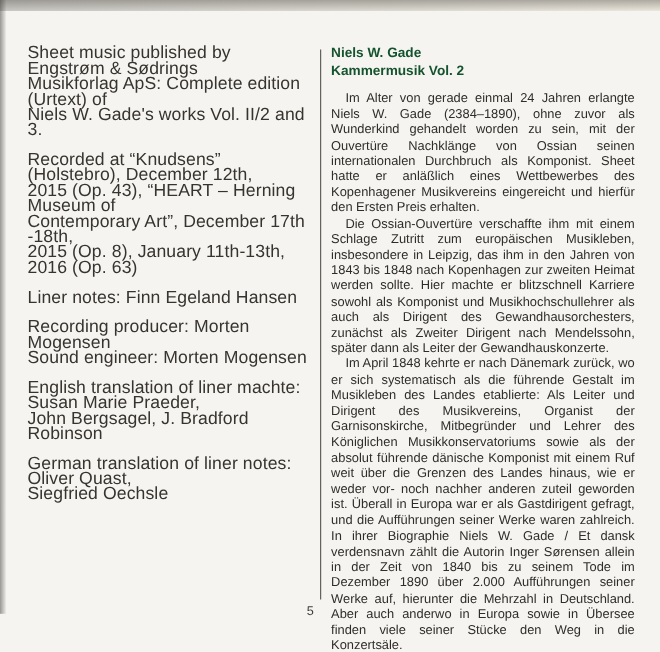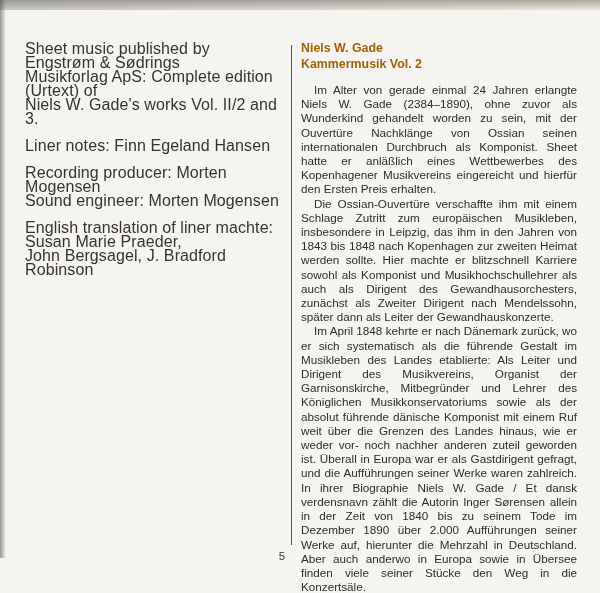--- a/index.html
+++ b/index.html
@@ -46,21 +46,21 @@
   
   .article {
     position: absolute; left: 301px; top: 41px; width: 276px;
     color: #2f2d29;
     font-size: 11.7px; line-height: 14.2px;
     text-align: justify;
   }
   .article .heading {
     font-weight: bold;
     font-size: 12.4px; line-height: 15.5px;
-    color: #a16207;
+    color: #14532d;
     text-align: left;
   }
   .article .heading-block { margin-bottom: 11px; }
   .article p {
     margin: 0;
     text-indent: 13px;
   }
   .it { }
   .page-number {
     position: absolute; left: 272px; top: 550px; width: 20px;
@@ -73,25 +73,31 @@
 
 <div class="scan-page">
 
   <div class="scan-edge-top"></div>
   <div class="scan-edge-left"></div>
 
   <div class="credits">
     <div class="block">Sheet music published by Engstrøm &amp; Sødrings
 Musikforlag ApS: Complete edition (Urtext) of
 Niels W. Gade's works Vol. II/2 and 3.</div>
+    <div class="block">Recorded at “Knudsens” (Holstebro), December 12th,
+2015 (Op. 43), “HEART – Herning Museum of
+Contemporary Art”, December 17th -18th,
+2015 (Op. 8), January 11th-13th, 2016 (Op. 63)</div>
     <div class="block">Liner notes: Finn Egeland Hansen</div>
     <div class="block">Recording producer: Morten Mogensen
 Sound engineer: Morten Mogensen</div>
     <div class="block">English translation of liner machte: Susan Marie Praeder,
 John Bergsagel, J. Bradford Robinson</div>
+    <div class="block">German translation of liner notes: Oliver Quast,
+Siegfried Oechsle</div>
   </div>
 
   <div class="divider"></div>
 
   <div class="article">
     <div class="heading-block">
       <div class="heading">Niels W. Gade</div>
       <div class="heading">Kammermusik Vol. 2</div>
     </div>
     <p><span>Im Alter von gerade einmal 24 Jahren erlangte Niels W. Gade (2384–1890), ohne zuvor als Wunderkind gehandelt worden zu sein, mit der Ouvertüre </span><span class="it">Nachklänge von Ossian</span><span> seinen internationalen Durchbruch als Komponist. Sheet hatte er anläßlich eines Wettbewerbes des Kopenhagener Musikvereins eingereicht und hierfür den Ersten Preis erhalten.</span></p>

